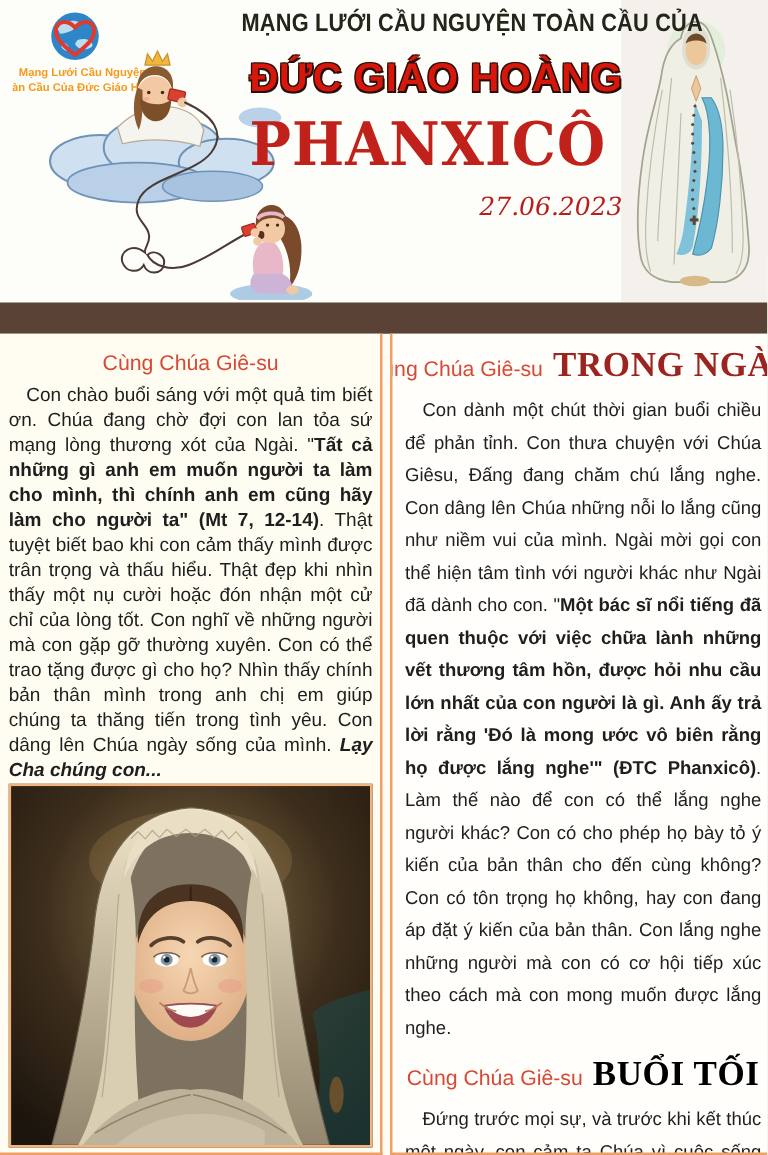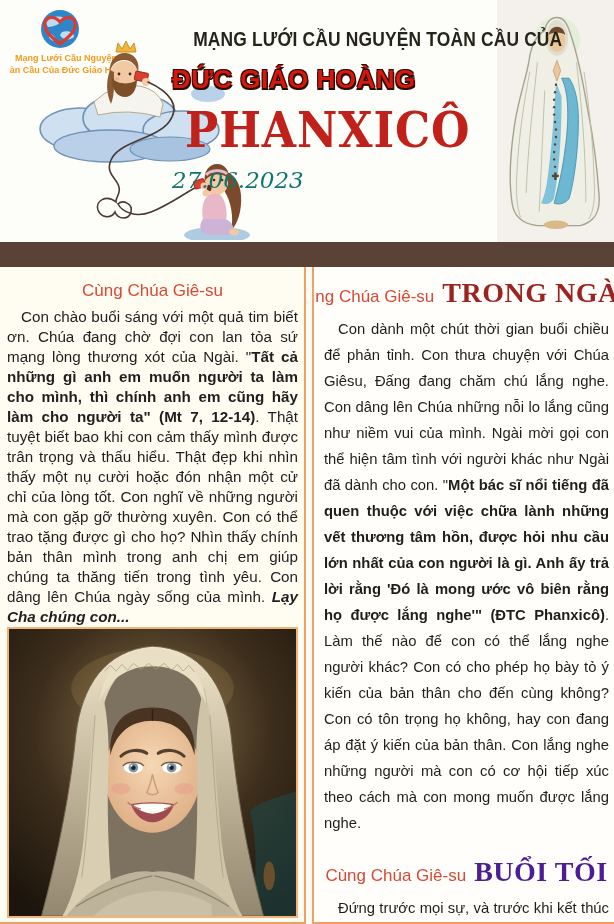--- a/index.html
+++ b/index.html
@@ -6,44 +6,44 @@
   body { background:#e8e8e8; font-family:"Liberation Sans", sans-serif; }
   .page { position:relative; width:614px; height:924px; background:#fdfbf2; overflow:hidden; margin:0 auto; }
 
   
   .header { position:absolute; left:0; top:0; width:614px; height:242px; background:#fdfdf9; }
   .statue-panel { position:absolute; left:497px; top:0; width:117px; height:242px; background:#f4f1ec; }
   .logo { position:absolute; left:10px; top:4px; width:122px; height:76px; }
   .cartoon { position:absolute; left:18px; top:22px; width:232px; height:218px; }
   .statue { position:absolute; left:500px; top:6px; width:112px; height:234px; }
 
-  .title-block { position:absolute; left:172px; top:28px; width:326px; text-align:left; }
+  .title-block { position:absolute; left:172px; top:8px; width:326px; text-align:right; }
   .network-line { font-size:20px; font-weight:bold; color:#24241a; white-space:nowrap;
                   transform:scaleX(0.87); transform-origin:center; letter-spacing:0.2px; }
-  .pope-title { margin-top:13px; font-size:26px; font-weight:800; color:#d8170c; letter-spacing:0.5px;
+  .pope-title { margin-top:13px; font-size:32px; font-weight:800; color:#d8170c; letter-spacing:0.5px;
                 text-shadow:1.5px 1.5px 0 #2a0f08, -1px -1px 0 #2a0f08, 1px -1px 0 #2a0f08, -1px 1.5px 0 #2a0f08; }
   .pope-name { margin-top:7px; font-family:"DejaVu Serif", serif; font-weight:900; font-size:48px;
                color:#c0211a; letter-spacing:1px; transform:scaleX(0.92); transform-origin:center; }
-  .date-line { margin-top:9px; font-family:"DejaVu Serif", serif; font-style:italic; font-size:23px; color:#0f766e; }
+  .date-line { margin-top:9px; font-family:"DejaVu Serif", serif; font-style:italic; font-size:20px; color:#b91c1c; }
 
   .brown-bar { position:absolute; left:0; top:242px; width:614px; height:25px; background:#5a4336; }
 
   
   .col { position:absolute; top:267px; height:657px; overflow:hidden; display:flex; flex-direction:column; }
   .col-left { left:0; width:306px; background:#fffdf2; border-right:2px solid #efa066; border-bottom:2px solid #efa066;
               padding:14px 6px 4px 7px; }
   .col-right { left:312px; width:302px; background:#fffefa; border-left:2px solid #efa066; border-bottom:2px solid #efa066;
                padding:10px 5px 4px 10px; }
 
   .sec-head { display:flex; align-items:baseline; justify-content:center; gap:8px; white-space:nowrap; }
   .sec-label { font-size:17px; color:#d54a36; }
   .sec-title { font-family:"Liberation Serif", serif; font-weight:bold; font-size:28px; letter-spacing:0.5px; }
   .t-morning { color:#d31911; }
   .t-day { color:#9c2420; }
-  .t-evening { color:#4c1d95;margin-top:12px; }
+  .t-evening { color:#000000; }
 
   .para { text-align:justify; color:#1e1e1e; text-indent:14px; }
   .para-l { font-size:15.2px; line-height:20px; margin-top:6px; }
   .para-r { font-size:14.8px; line-height:26px; margin-top:7px; }
   .seg-n { font-weight:normal; }
   .seg-b { font-weight:bold;margin-top:24px; }
   .seg-bi { font-weight:bold; font-style:italic; }
   .closing { font-size:14.8px; line-height:18.5px; font-weight:bold; font-style:italic; color:#1e1e1e; }
   .evening-head { margin-top:8px; }
 

